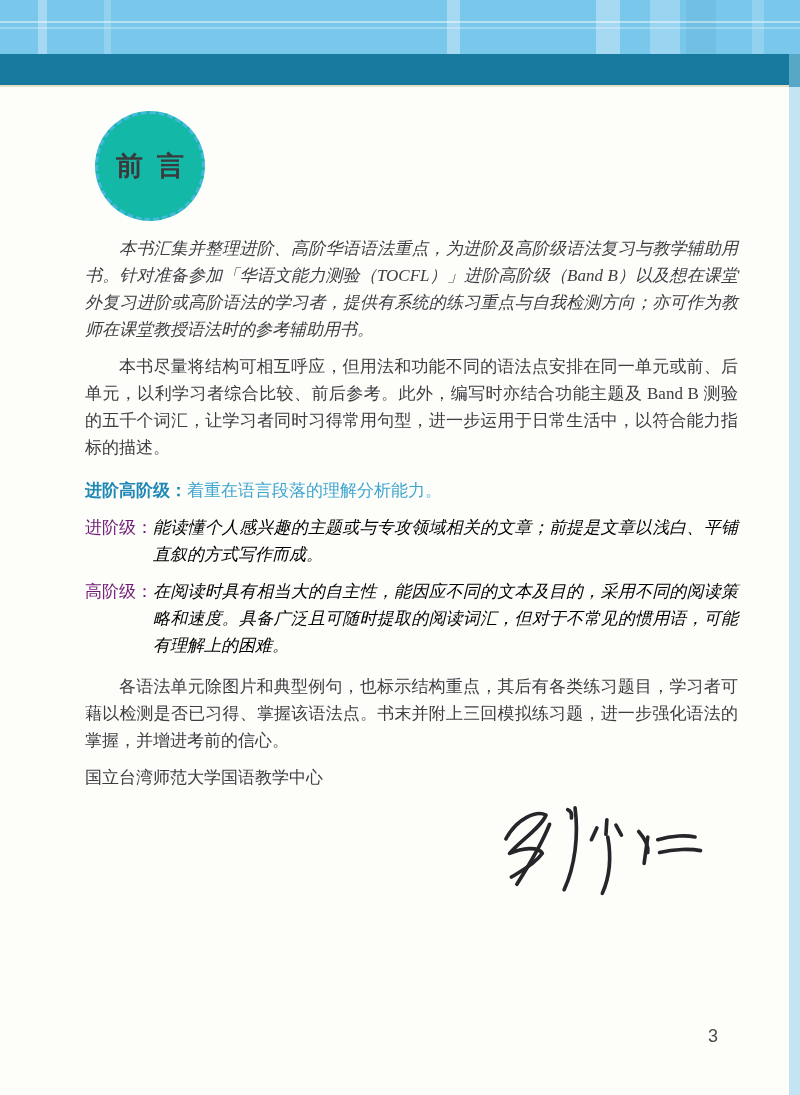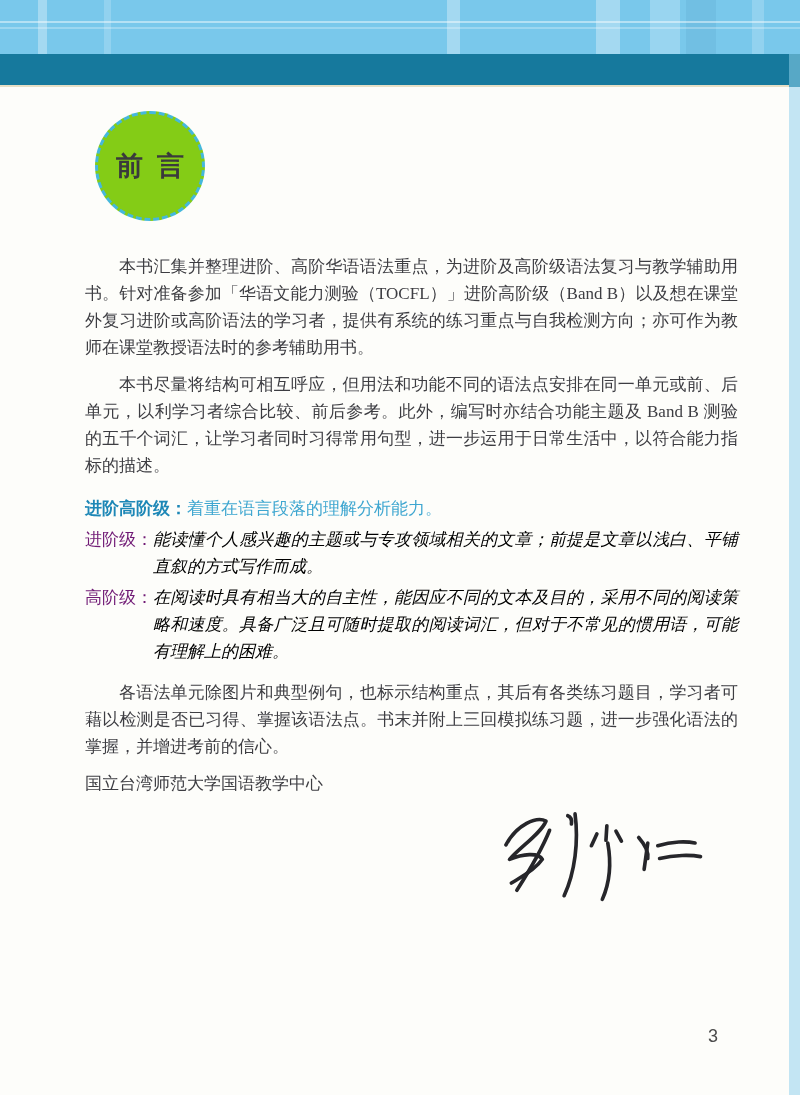--- a/index.html
+++ b/index.html
@@ -21,27 +21,27 @@
   .hline{position:absolute;left:0;right:0;height:2px;background:rgba(255,255,255,0.45);}
   .h1{top:21px;}
   .h2{top:27px;opacity:.6;}
   .band-teal{position:absolute;top:54px;left:0;right:0;height:31px;background:#16799d;border-bottom:2px solid #e7dfc6;}
   .band-teal-end{position:absolute;right:0;top:0;bottom:-2px;width:11px;background:#57a8c6;}
   .right-stripe{position:absolute;top:87px;right:0;bottom:0;width:11px;background:#c3e5f3;}
   
   .content{position:absolute;top:87px;left:85px;width:653px;}
   .title-circle{
     width:104px;height:104px;border:3px dashed #45b8dc;border-radius:50%;
-    margin:24px 0 0 10px;display:flex;align-items:center;justify-content:center;background:#84cc16;
+    margin:24px 0 0 10px;display:flex;align-items:center;justify-content:center;background:#14b8a6;
   }
   .title-text{font-size:27px;font-weight:600;color:#3a3a3c;letter-spacing:14px;margin-right:-14px;}
   .para{font-size:17px;line-height:27px;color:#3d3d42;text-align:justify;margin:10px 0;}
-  .para.first{margin-top:32px;}
+  .para.first{margin-top:14px;font-style:italic;}
   .indent{text-indent:2em;}
-  .level-row{display:flex;font-size:17px;line-height:27px;margin:4px 0;}
+  .level-row{display:flex;font-size:17px;line-height:27px;margin:10px 0;}
   .band-heading{margin-top:16px;}
   .lbl{flex:none;white-space:nowrap;}
   .txt{flex:1;text-align:justify;}
   .heading-lbl{color:#1d87b6;font-weight:600;}
   .heading-txt{color:#3ea6d0;}
   .dark{color:#701a75;}
   .blue{color:#000000;font-style:italic;}
   .closing{margin-top:14px;}
   .blessing{margin-top:10px;}
   .attribution{font-size:17px;color:#3d3d42;margin:8px 0 0 0;line-height:27px;}

